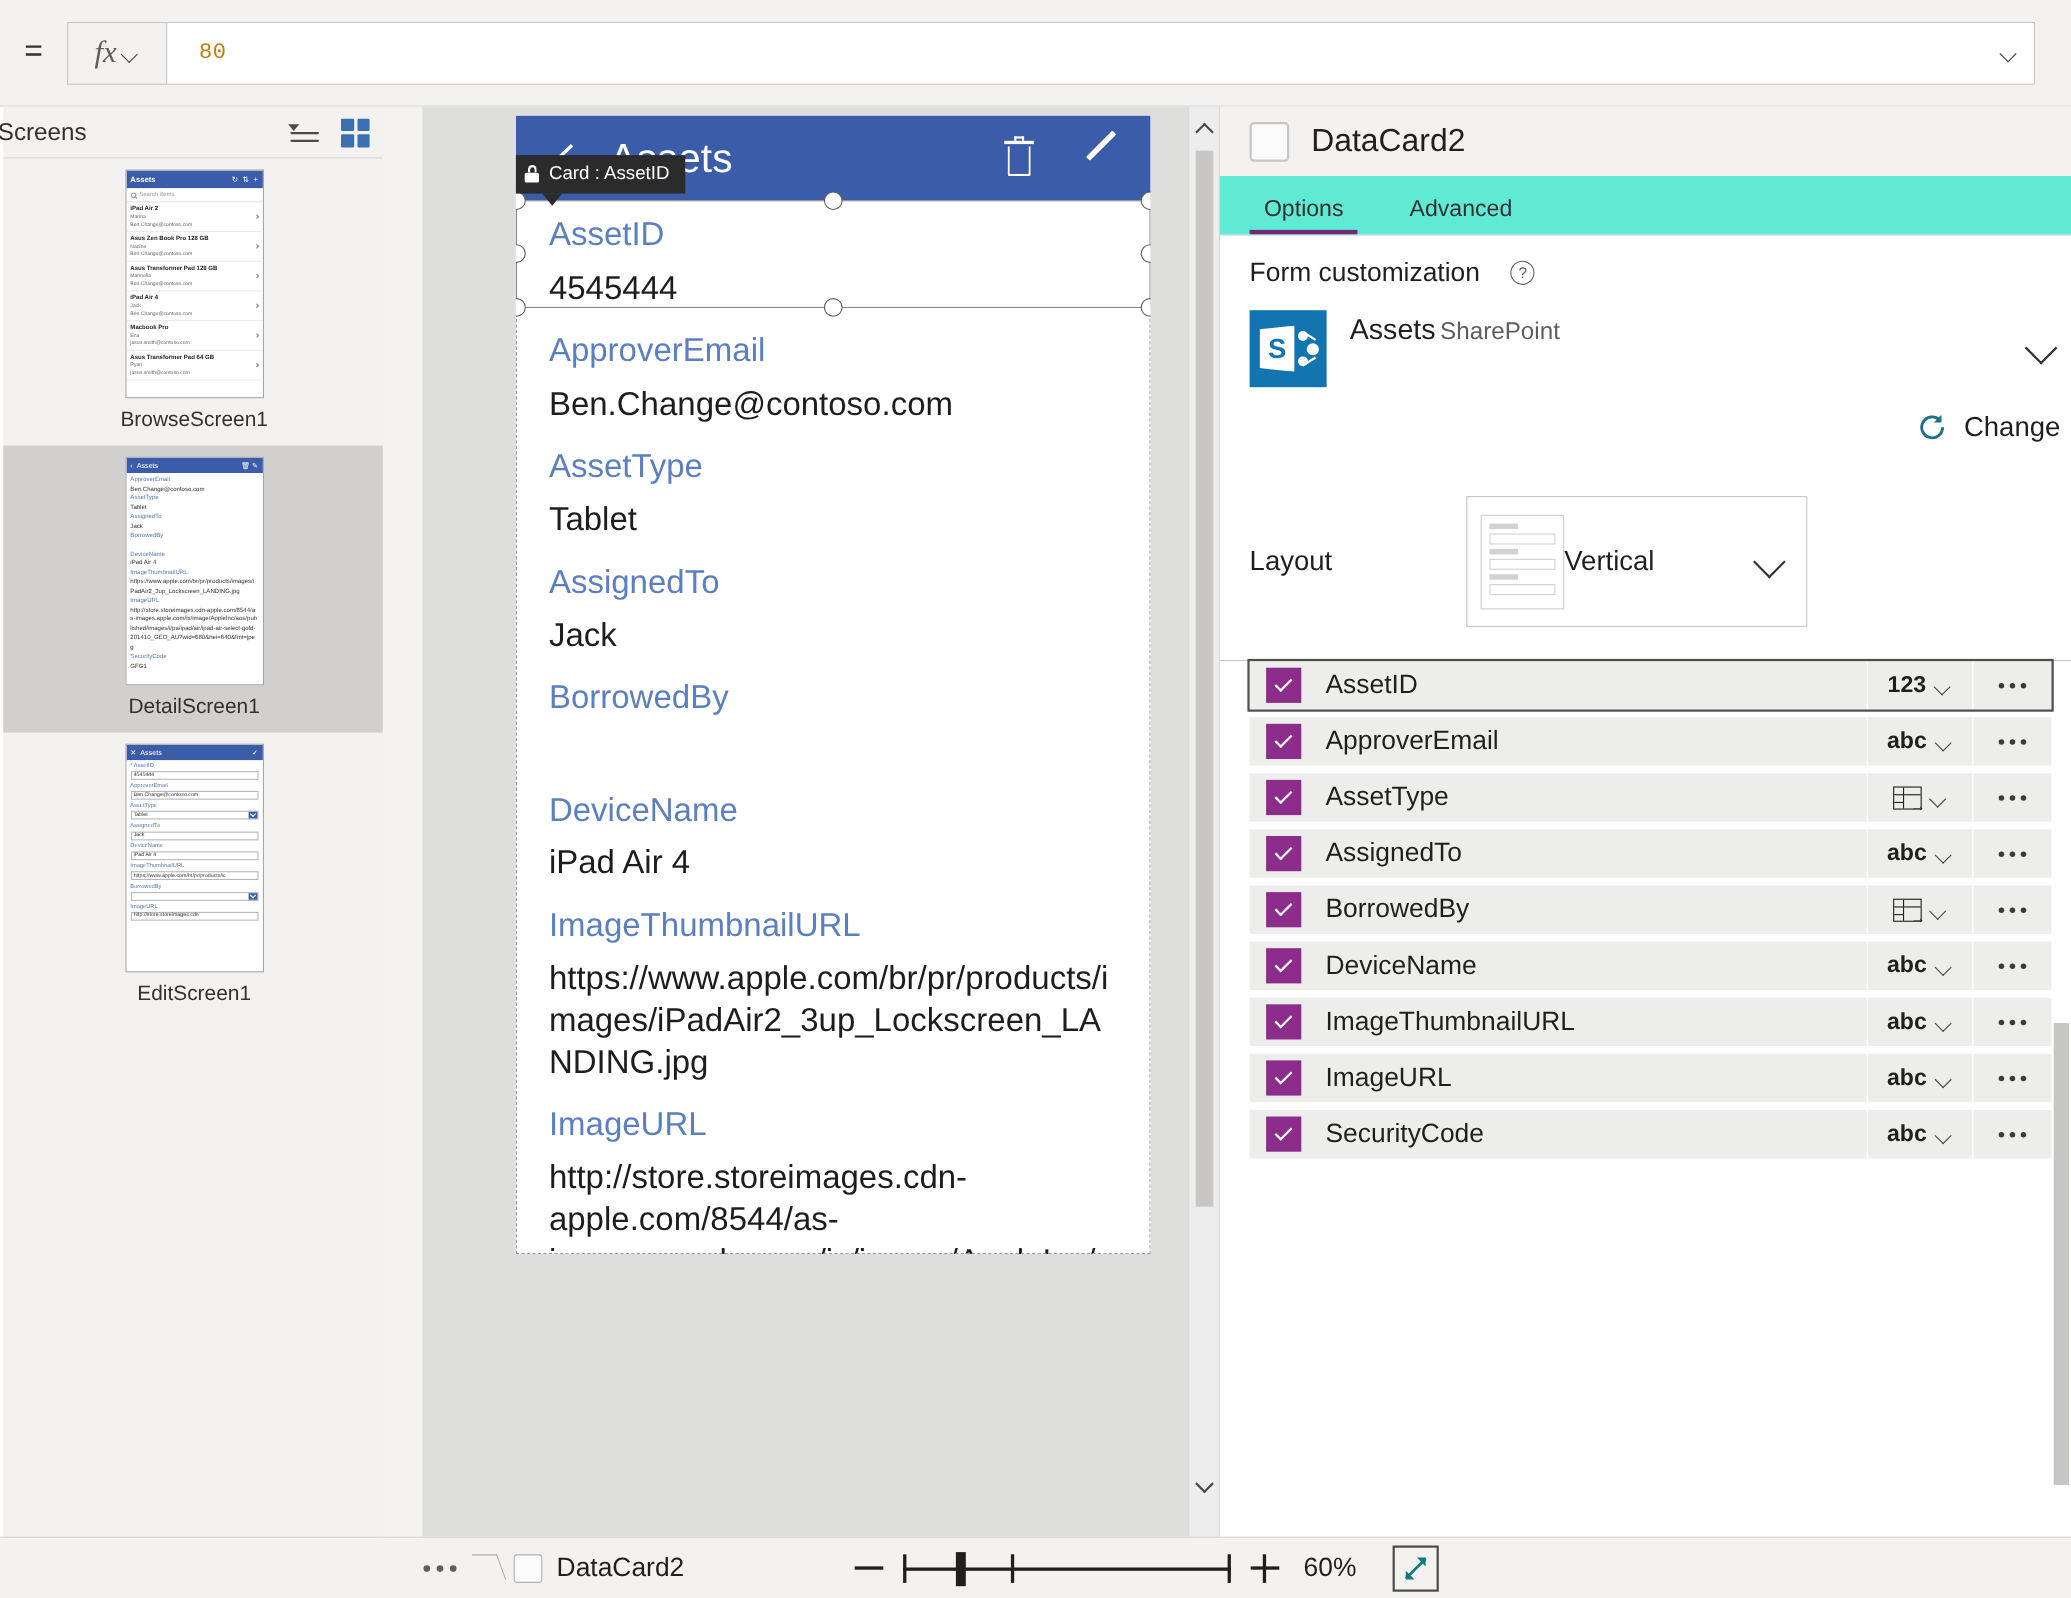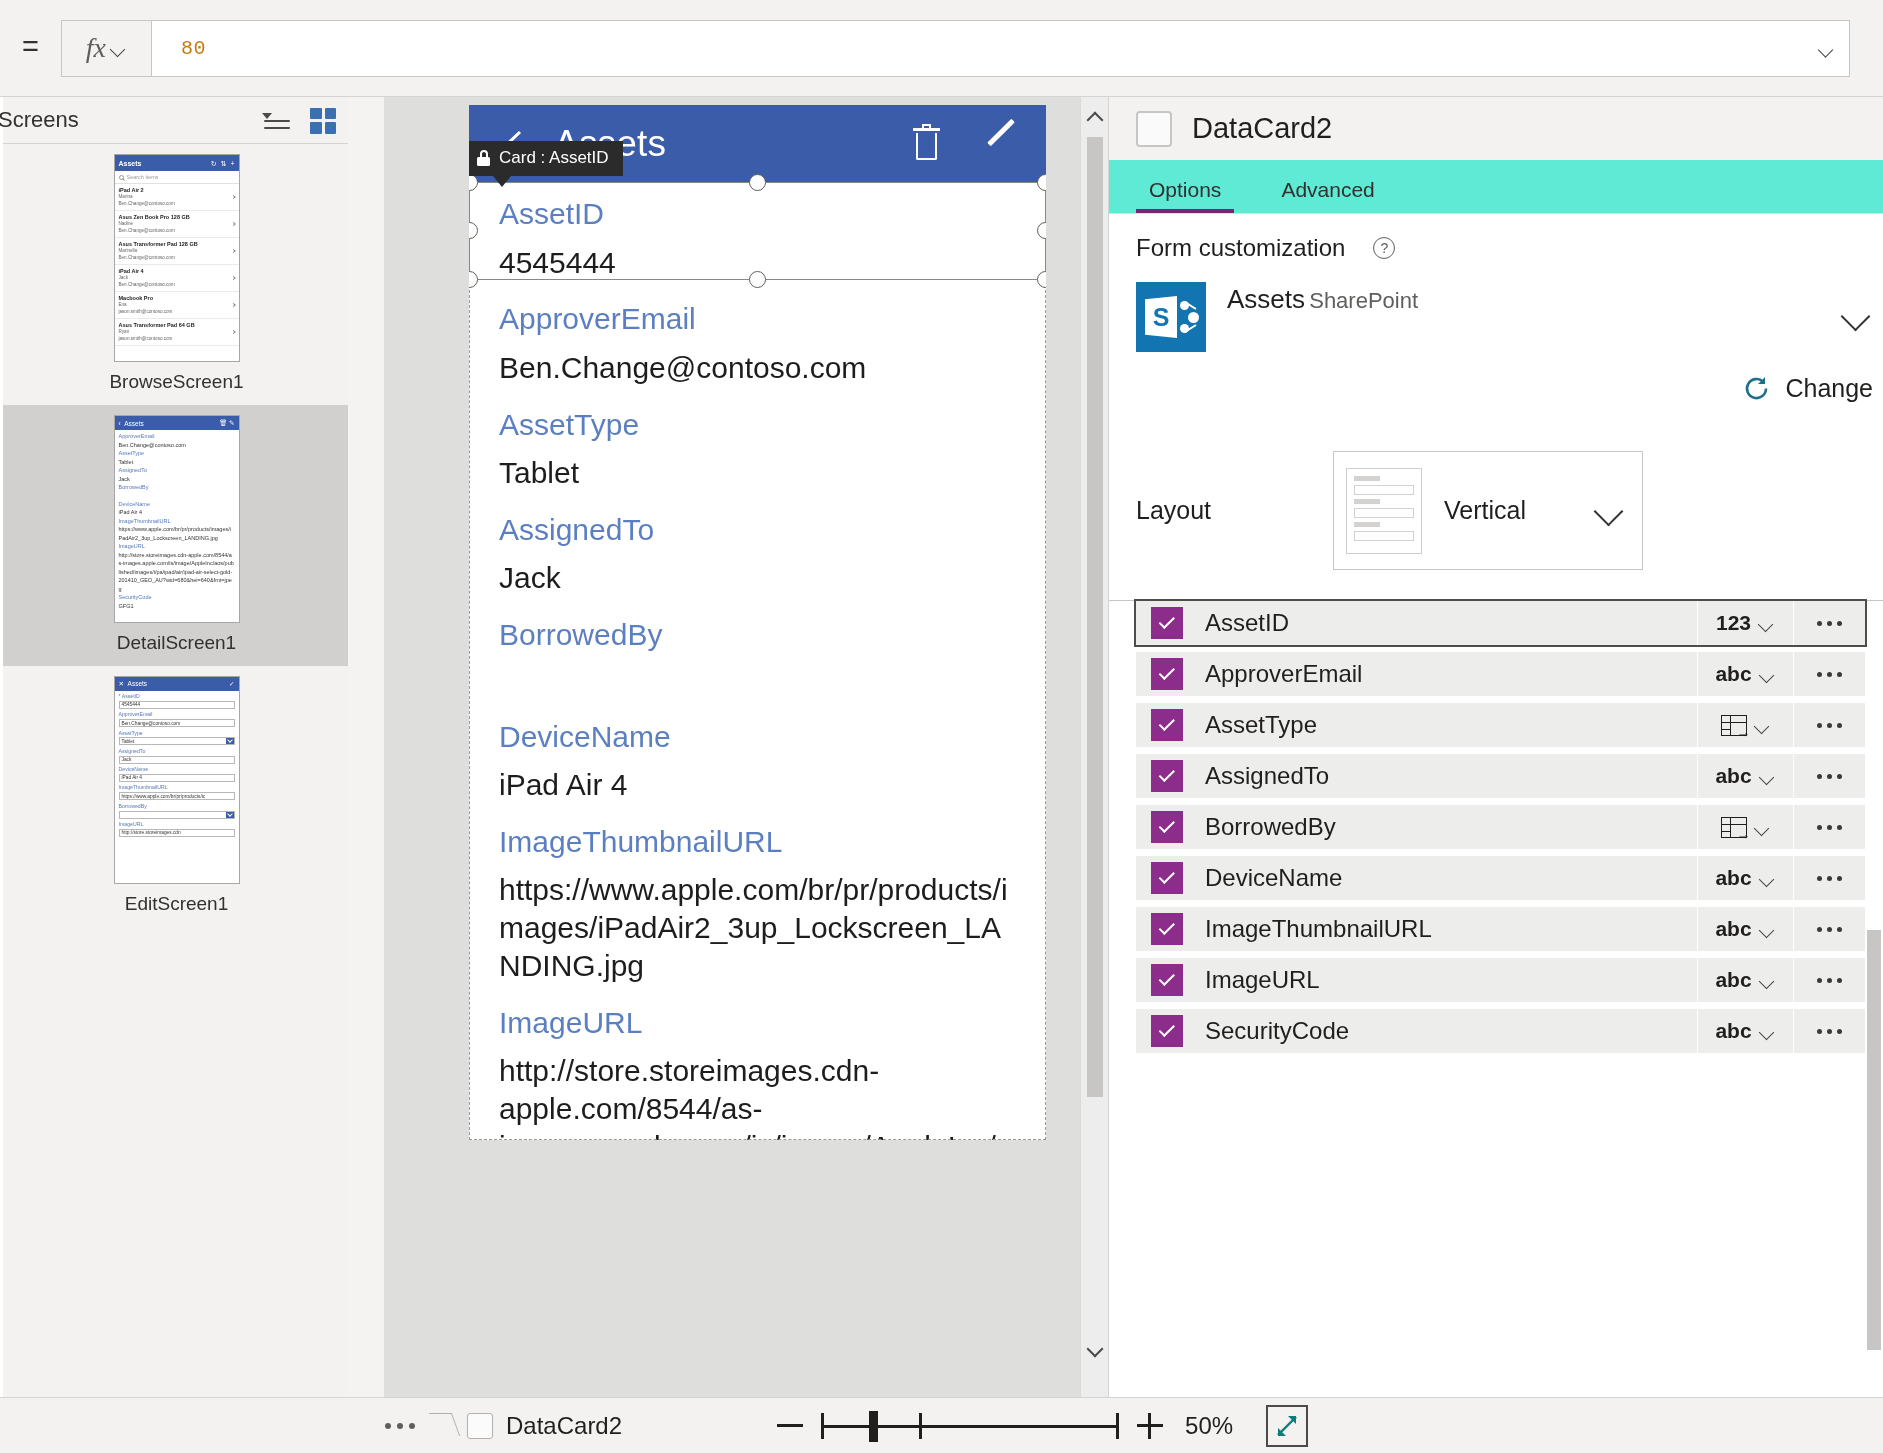--- a/index.html
+++ b/index.html
@@ -381,21 +381,21 @@
     margin-left:122px; width:310px; height:119px;
     border:1px solid #c8c6c4; background:#fff;
     display:flex; align-items:center; position:relative; padding-left:12px;
   }
   .layout-preview {
     width:76px; height:86px; border:1px solid #d0cecc; background:#fff;
     padding:7px 7px; display:flex; flex-direction:column; gap:4px; flex:none;
   }
   .layout-preview .lp-lab { width:26px; height:5px; background:#d4d2d0; }
   .layout-preview .lp-inp { width:100%; height:10px; border:1px solid #d4d2d0; }
-  #layout-row .lsel .ltext { font-size:25px; color:#201f1e; margin-left:22px;}
+  #layout-row .lsel .ltext { font-size:25px; color:#201f1e; }
   #layout-row .lsel .lchev { position:absolute; right:16px; top:50%; transform:translateY(-50%); }
 
   #fields-head {
     display:flex; align-items:center; padding:22px 20px 14px 27px;
   }
   #fields-head .fh { font-size:25px; color:#201f1e; }
   #fields-head .addcf {
     margin-left:auto; font-size:25px; color:#201f1e; display:flex; align-items:center; gap:12px;
   }
   .plus-ico { width:23px;height:23px;position:relative; display:inline-block;}
@@ -976,21 +976,21 @@
   <span id="zoom-ctl">
     <span class="zminus"></span>
     <span class="zslider">
       <span class="track"></span>
       <span class="tickm t1"></span>
       <span class="tickm t2"></span>
       <span class="tickm t3"></span>
       <span class="knob"></span>
     </span>
     <span class="zplus"></span>
-    <span class="zpct">50%</span>
+    <span class="zpct">60%</span>
   </span>
 
   <span id="fit-btn">
     <svg width="26" height="26" viewBox="0 0 26 26">
       <line x1="4" y1="22" x2="22" y2="4" stroke="#0e7c7b" stroke-width="2.4"></line>
       <polygon points="22,3 22,11 14,3" fill="#0e7c7b"></polygon>
       <polygon points="4,23 4,15 12,23" fill="#0e7c7b"></polygon>
     </svg>
   </span>
 </div>

